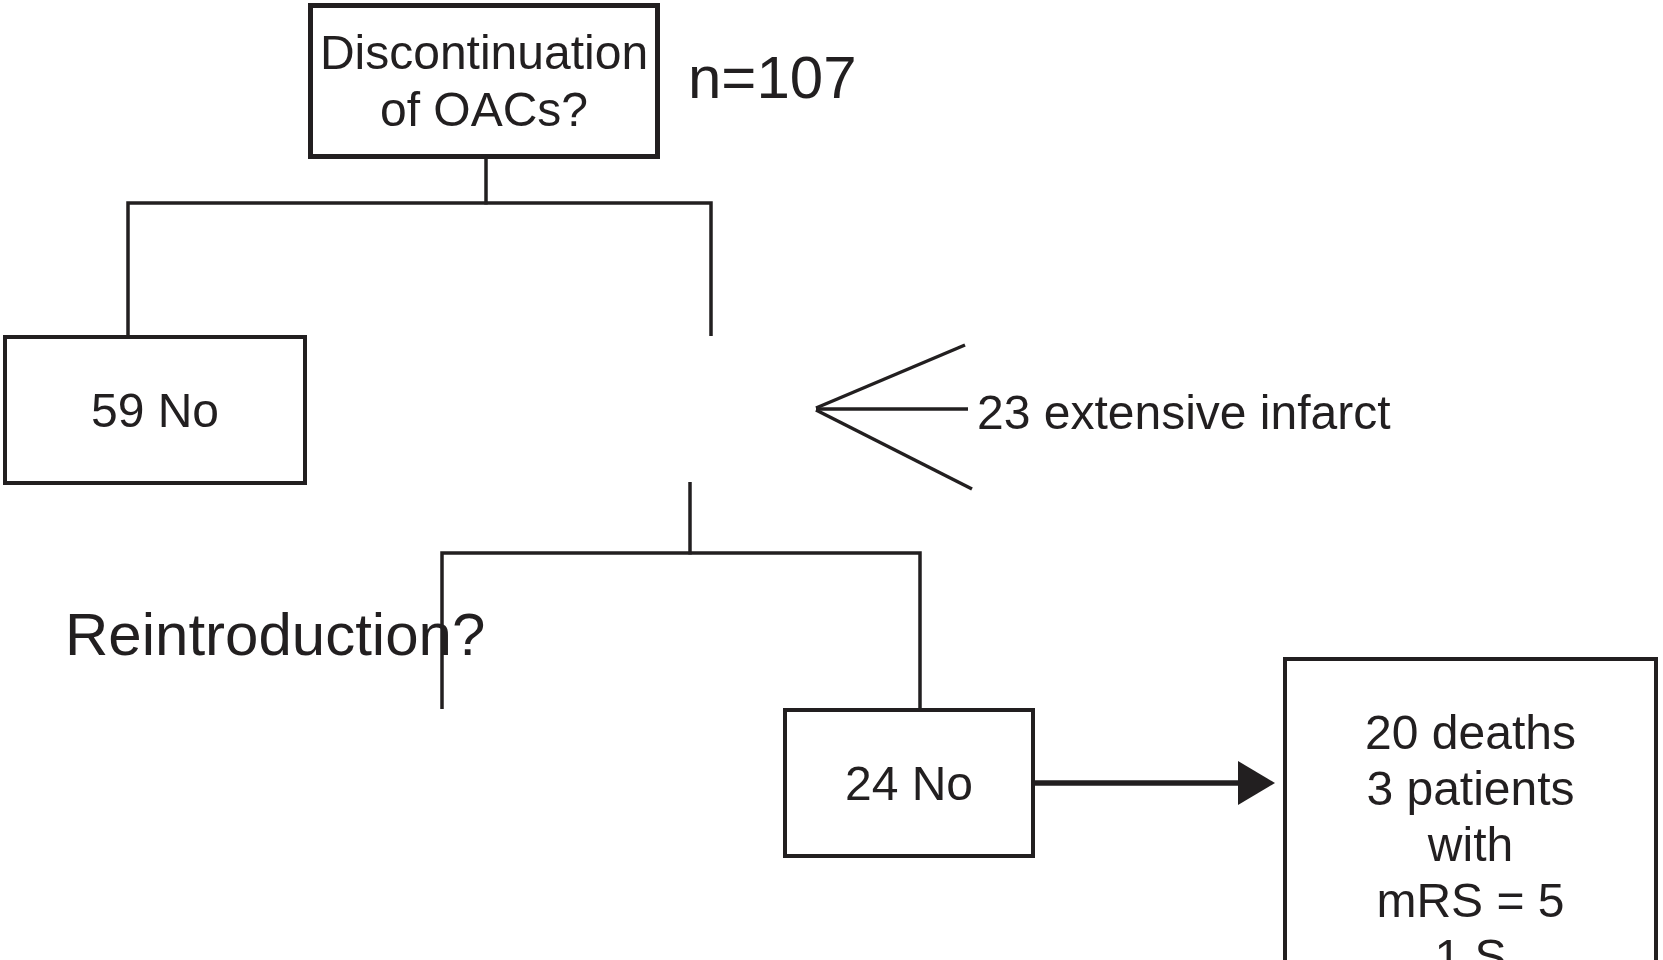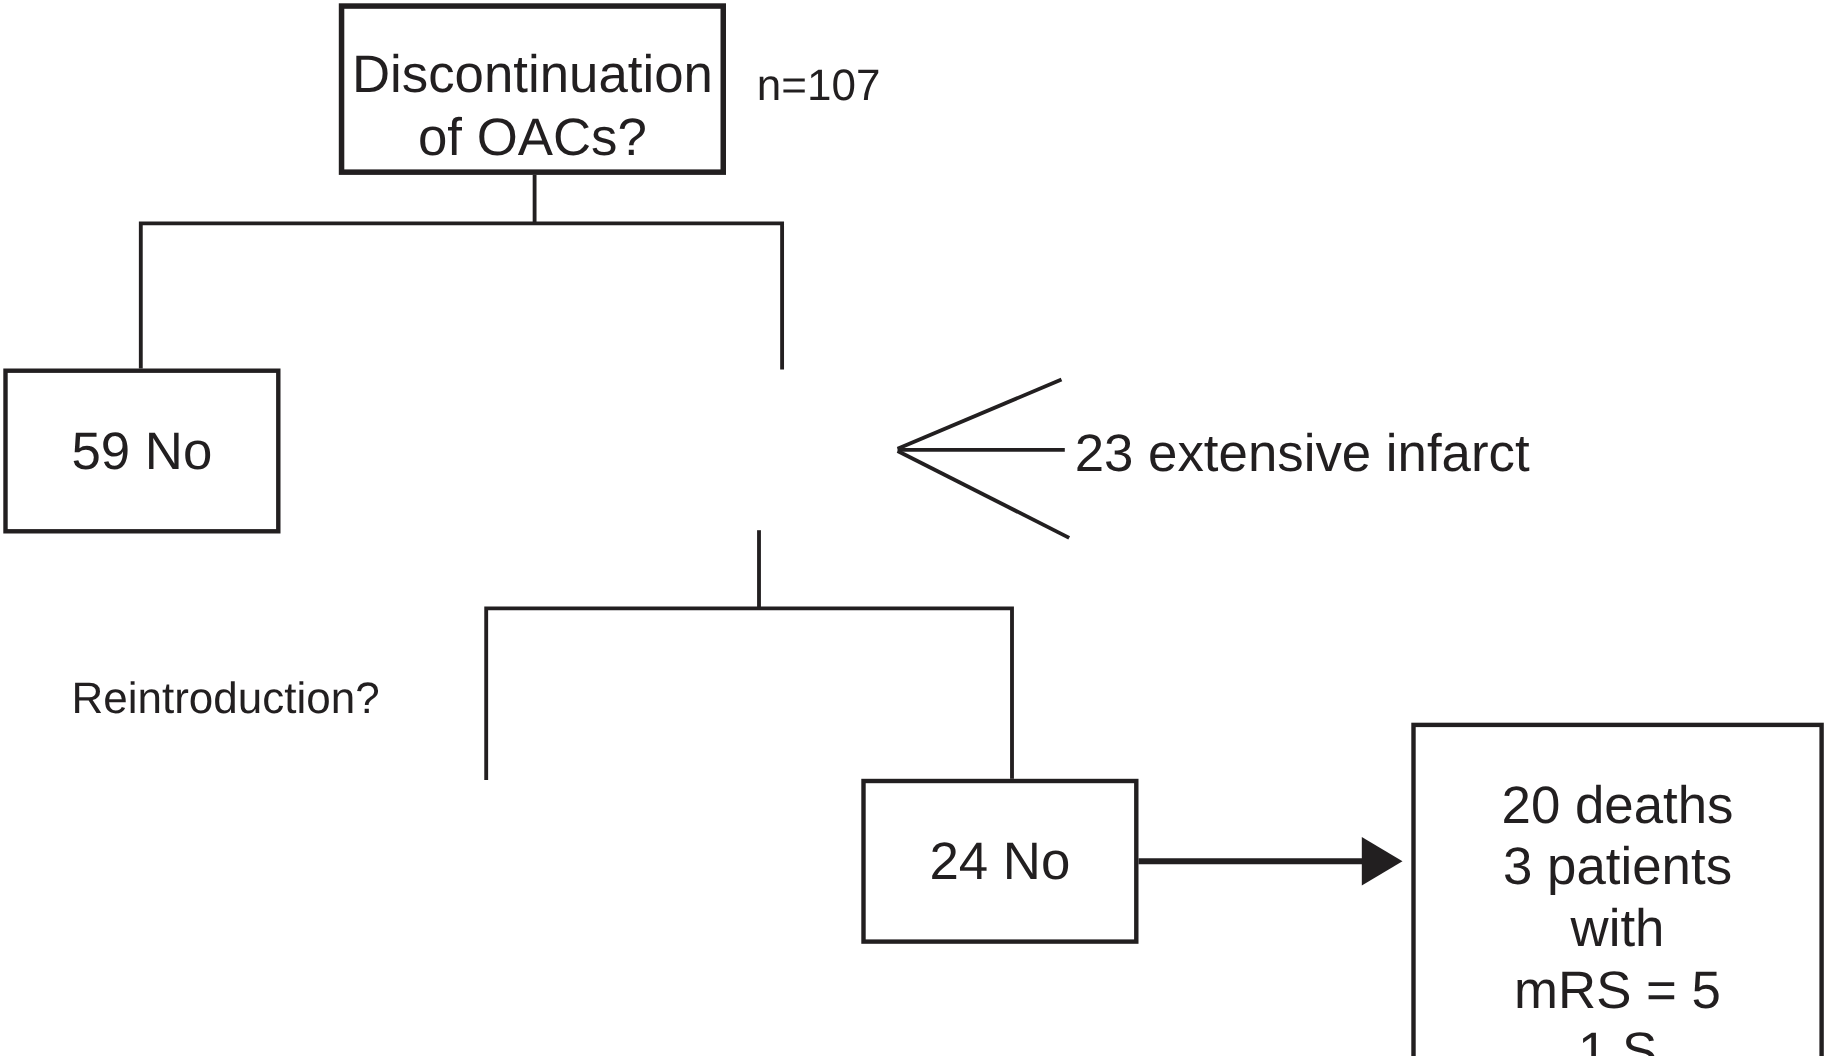--- a/index.html
+++ b/index.html
@@ -31,25 +31,24 @@
     display: flex;
     align-items: center;
     justify-content: center;
     text-align: center;
     font-size: 48px;
     line-height: 57px;
     white-space: pre-line;
   }
   .node.root {
     border-width: 5px;
-    align-items: flex-end;
   }
   .floating-label {
     position: absolute;
-    font-size: 40px;
+    font-size: 60px;
     line-height: 56px;
     white-space: pre-line;
   }
   .annotation {
     position: absolute;
     font-size: 48px;
     line-height: 56px;
     white-space: nowrap;
   }
 </style>
@@ -82,21 +81,21 @@
     </g>
   </svg>
 
   <div class="node root" style="left:308px; top:3px; width:352px; height:156px;">
     <span>Discontinuation
 of OACs?</span>
   </div>
 
   <div class="floating-label" style="left:688px; top:50px;">n=107</div>
 
-  <div class="node" style="left:3px; top:335px; width:252px; height:150px;text-align:center;">
+  <div class="node" style="left:3px; top:335px; width:304px; height:150px;text-align:center;">
     <span>59 No</span>
   </div>
 
 
   <div class="annotation" style="left:977px; top:385px;">23 extensive infarct</div>
 
   <div class="floating-label" style="left:65px; top:607px;">Reintroduction?</div>
 
 
   <div class="node" style="left:783px; top:708px; width:252px; height:150px;">

